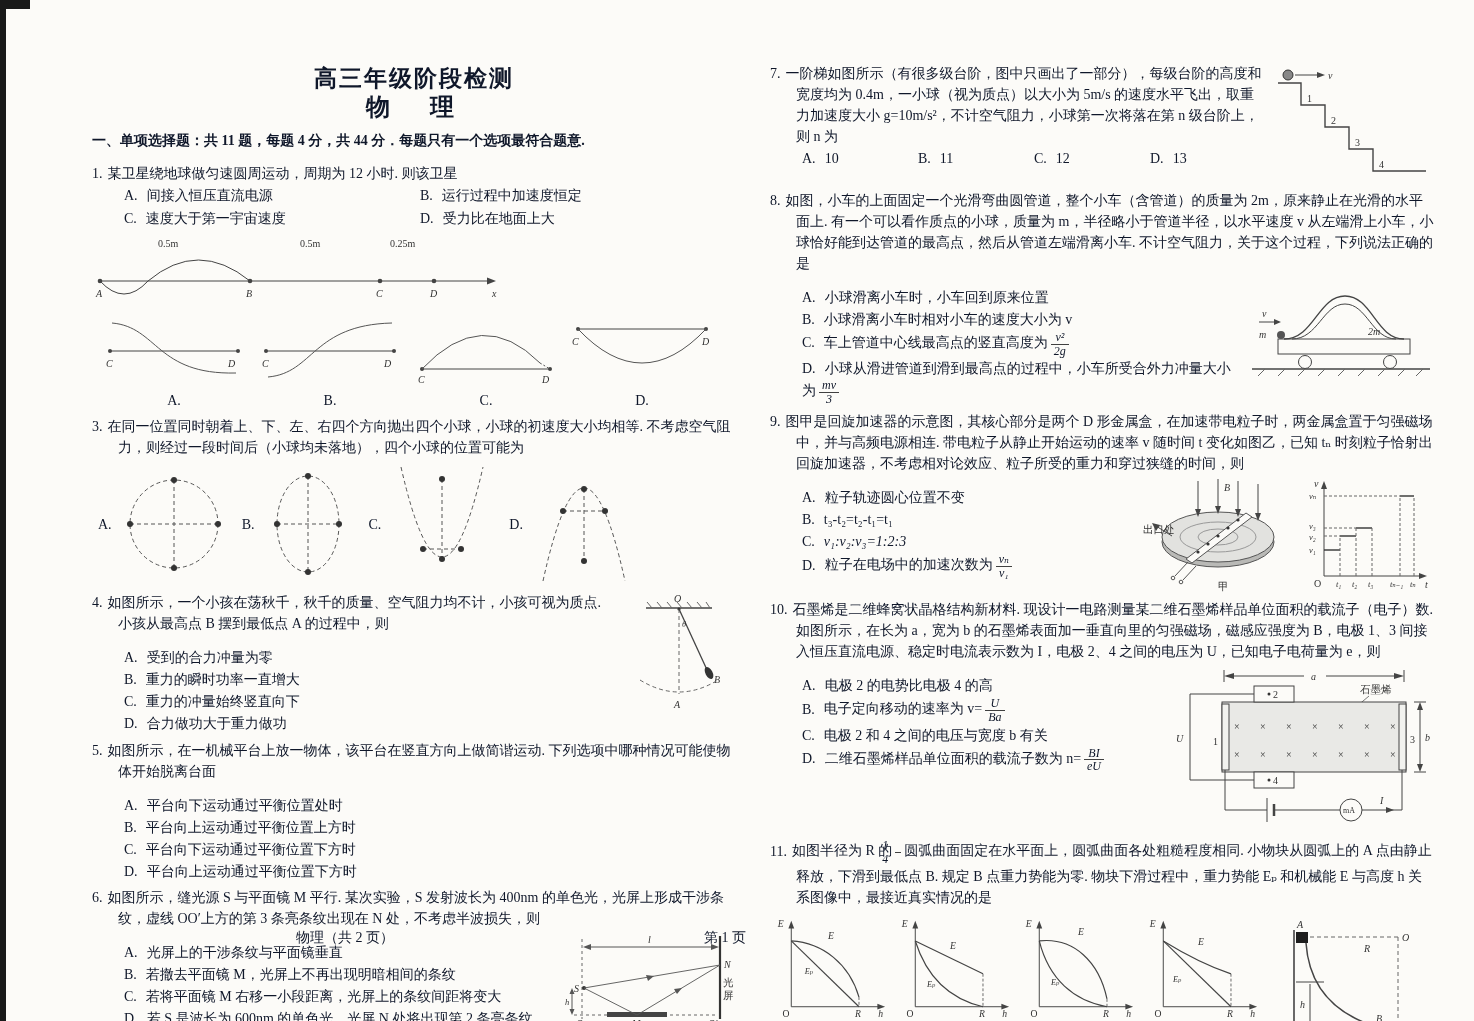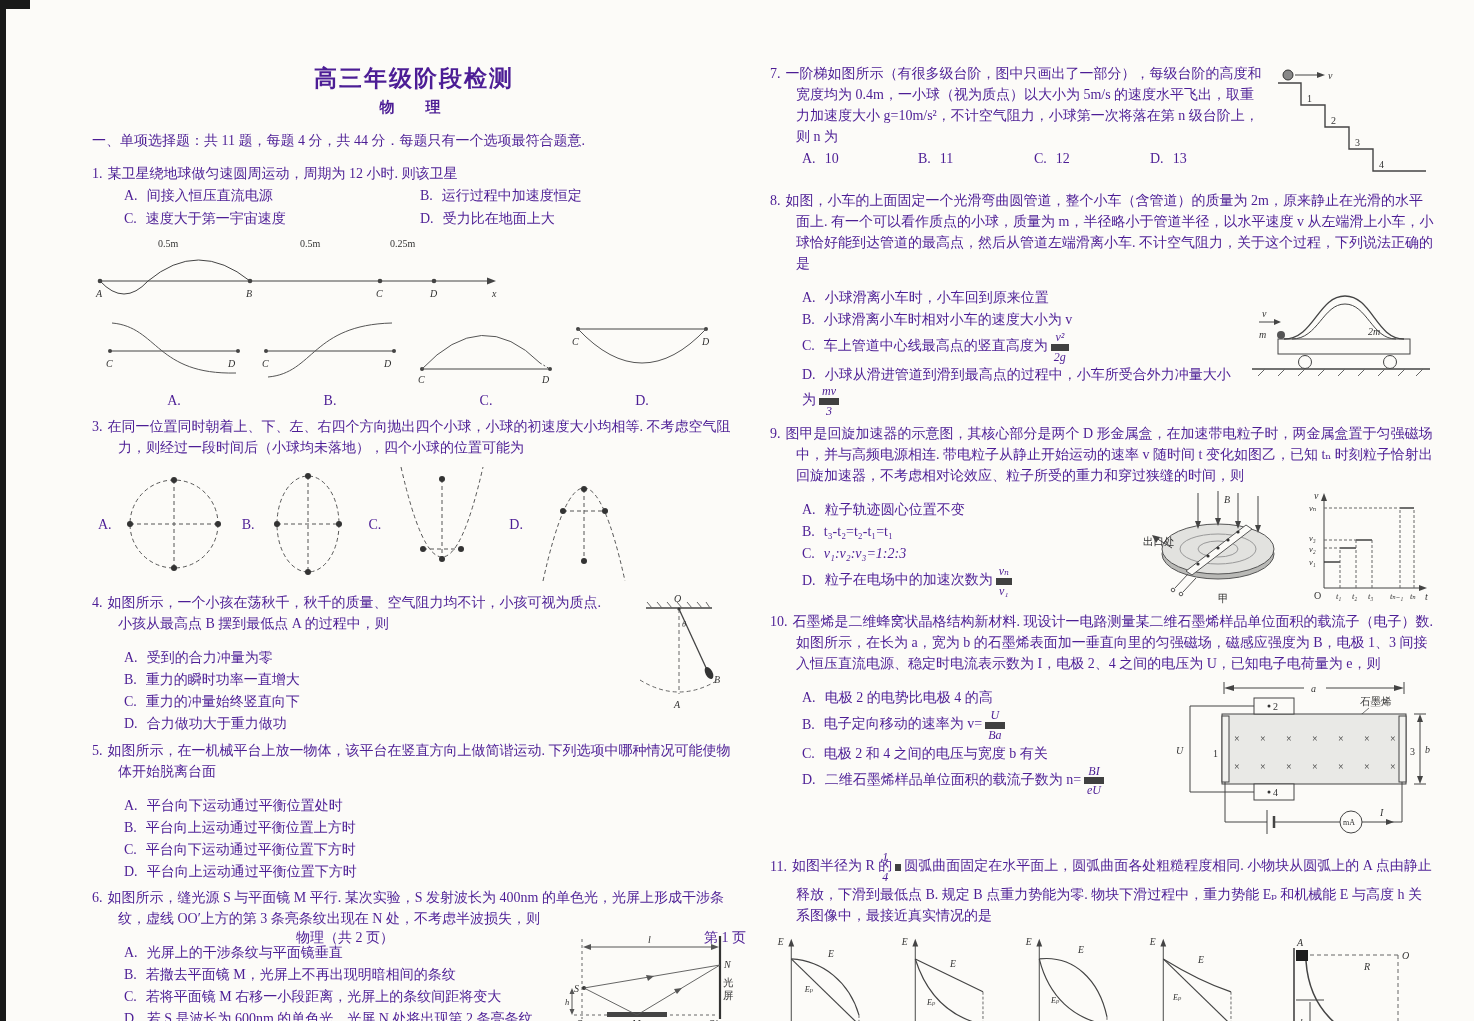--- a/index.html
+++ b/index.html
@@ -1,26 +1,26 @@
 <!DOCTYPE html>
 <html><head>
 <meta charset="utf-8">
 <style>
   html,body{margin:0;padding:0;background:#d8d8d4;}
   .page{position:relative;width:1474px;height:1021px;background:#fcfbf8;overflow:hidden;
-        color:#4c1d95;font-family:"Liberation Serif","DejaVu Serif","DejaVu Sans",serif;
+        color:#0f172a;font-family:"Liberation Serif","DejaVu Serif","DejaVu Sans",serif;
         font-size:14px;line-height:21px;}
   .scan-edge{position:absolute;left:0;top:0;width:6px;height:100%;background:#191919;}
   .scan-corner{position:absolute;left:0;top:0;width:30px;height:9px;background:#191919;}
   .cols{display:flex;padding:52px 24px 0 92px;gap:34px;}
   .colL{width:644px;flex:none;}
   .colR{width:664px;flex:none;padding-top:6px;}
   .title{text-align:center;font-size:23px;font-weight:bold;letter-spacing:2px;margin:16px 0 8px;}
-  .subject{text-align:center;font-size:15px;font-weight:bold;letter-spacing:8px;margin:4px 0 12px;}
-  .section{font-weight:normal;margin:2px 0 12px;}
+  .subject{text-align:center;font-size:24px;font-weight:bold;letter-spacing:8px;margin:4px 0 12px;}
+  .section{font-weight:bold;margin:2px 0 12px;}
   .qblock{margin-top:5px;}
   .q{padding-left:26px;text-indent:-26px;}
   .qno{margin-right:5px;}
   .opts{margin-top:13px;}
   .opt{padding-left:32px;margin:1px 0;}
   .ol{margin-right:9px;}
   .grid2{display:grid;grid-template-columns:296px 1fr;padding-left:32px;}
   .grid2 .opt{padding-left:0;}
   .optrow{display:flex;padding-left:32px;align-items:flex-end;}
   .optrow .opt{width:25%;padding-left:0;}
@@ -28,21 +28,21 @@
   .clear{clear:both;}
   .wrow{display:flex;gap:8px;align-items:flex-end;padding-left:8px;margin-top:2px;}
   .wcell{text-align:center;}
   .wlab{margin-top:1px;}
   .row3{display:flex;align-items:center;gap:10px;padding-left:6px;margin-top:3px;}
   .cell3{display:flex;align-items:center;gap:4px;}
   .grow{display:flex;gap:6px;align-items:flex-end;margin-top:4px;}
   .gcell{text-align:center;}
   .frac{display:inline-block;vertical-align:middle;text-align:center;line-height:1.05;
         font-size:12px;margin:0 3px;font-style:italic;}
-  .fn{display:block;border-bottom:7px solid #404040;padding:0 3px;}
+  .fn{display:block;border-bottom:1px solid #404040;padding:0 3px;}
   .fd{display:block;padding:0 3px;}
   .footL{position:absolute;left:296px;top:927px;}
   .footR{position:absolute;left:704px;top:927px;}
   svg{overflow:visible;display:inline-block;}
   .sl{font-size:10px;fill:#333;}
   .sli{font-size:10px;fill:#333;font-style:italic;}
   .ss{font-size:8.5px;fill:#333;font-style:italic;}
   .sc{font-size:10.5px;fill:#333;}
 </style>
 </head>

